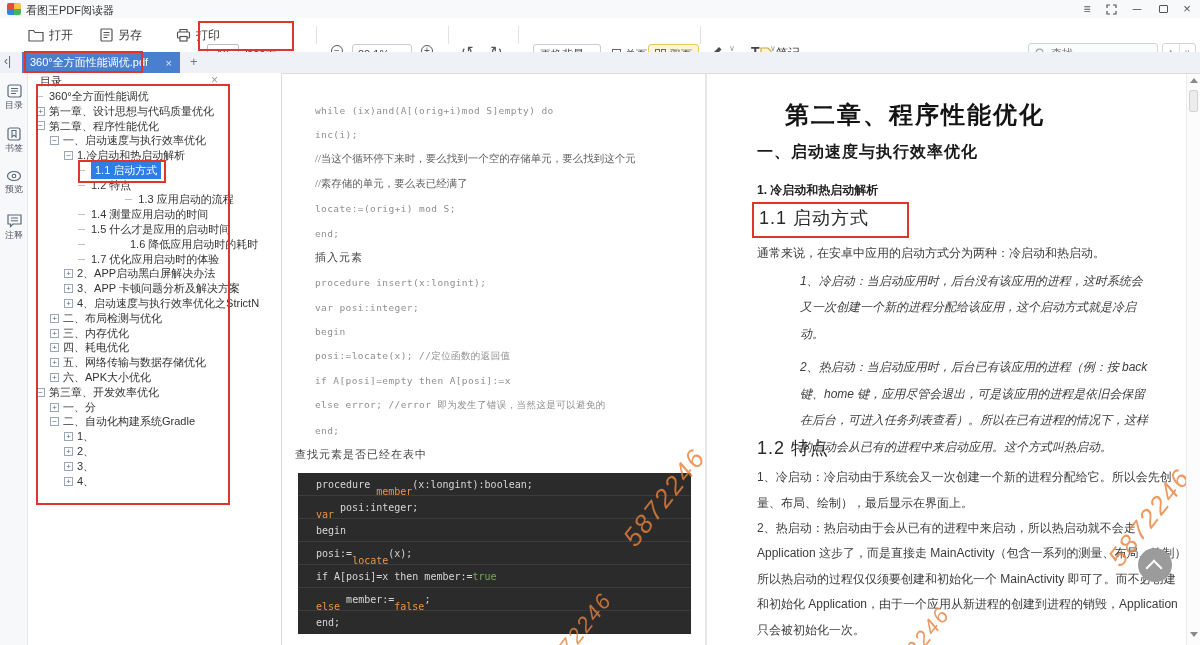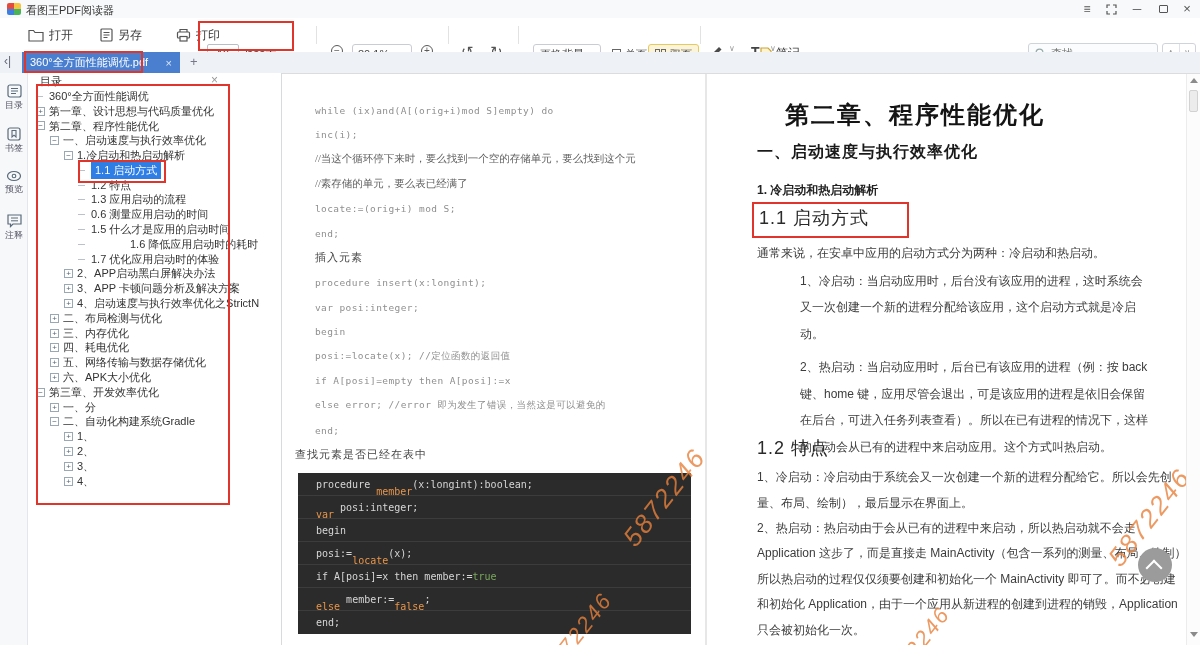--- a/index.html
+++ b/index.html
@@ -112,21 +112,21 @@
 
   .page-right { position:absolute; left:425px; top:0; width:479px; height:572px; overflow:hidden; }
   .chaptitle { position:absolute; left:78px; top:25px; font-size:24px; font-weight:bold; color:#141414;
     letter-spacing:2px; }
   .sectitle { position:absolute; left:50px; top:68px; font-size:16px; font-weight:bold; color:#1a1a1a;
     letter-spacing:1px; }
   .subhead { position:absolute; left:50px; top:108px; font-size:12px; font-weight:bold; color:#222; }
   .h11 { position:absolute; left:52px; top:132px; font-size:18px; color:#2a2a2a; letter-spacing:1px; }
   .h12 { position:absolute; left:50px; top:362px; font-size:18px; color:#2a2a2a; letter-spacing:1px; }
   .pintro { position:absolute; left:50px; top:171px; font-size:12px; color:#3c3c3c; }
-  .pitems { position:absolute; left:93px; top:194px; font-size:12px; color:#3c3c3c; }
+  .pitems { position:absolute; left:93px; top:194px; font-size:12px; color:#3c3c3c;font-style:italic; }
   .pitems div { height:26.5px; display:flex; align-items:center; white-space:nowrap; }
   .pitems div.gap { height:7px; }
   .p2 { position:absolute; left:50px; top:391px; font-size:12px; color:#3c3c3c; width:425px; }
   .p2 div { height:25.4px; display:flex; align-items:center; white-space:nowrap; }
 
   .watermark { position:absolute; color:var(--watermark-orange,#e8813c); opacity:.8;
     font-size:26px; font-style:italic; transform:rotate(-52deg); letter-spacing:2px; pointer-events:none; }
   .backtotop { position:absolute; left:856px; top:474px; width:34px; height:34px; border-radius:50%;
     background:#9b9b9b; }
   .backtotop i { position:absolute; left:10px; top:14px; width:12px; height:12px;
@@ -351,27 +351,27 @@
         <span class="tlabel">1.冷启动和热启动解析</span>
       </div>
       <div class="trow" style="padding-left: 44px;">
         <span class="dash"></span>
         <span class="tlabel sel">1.1 启动方式</span>
       </div>
       <div class="trow" style="padding-left: 44px;">
         <span class="dash"></span>
         <span class="tlabel">1.2 特点</span>
       </div>
+      <div class="trow" style="padding-left: 44px; justify-content: center;">
+        <span class="dash"></span>
+        <span class="tlabel">1.3 应用启动的流程</span>
+      </div>
       <div class="trow" style="padding-left: 44px;">
         <span class="dash"></span>
-        <span class="tlabel">1.3 应用启动的流程</span>
-      </div>
-      <div class="trow" style="padding-left: 44px;">
-        <span class="dash"></span>
-        <span class="tlabel">0.6 测量应用启动的时间</span>
+        <span class="tlabel">1.4 测量应用启动的时间</span>
       </div>
       <div class="trow" style="padding-left: 44px;">
         <span class="dash"></span>
         <span class="tlabel">1.5 什么才是应用的启动时间</span>
       </div>
       <div class="trow" style="padding-left: 44px; gap: 39px;">
         <span class="dash"></span>
         <span class="tlabel">1.6 降低应用启动时的耗时</span>
       </div>
       <div class="trow" style="padding-left: 44px;">

